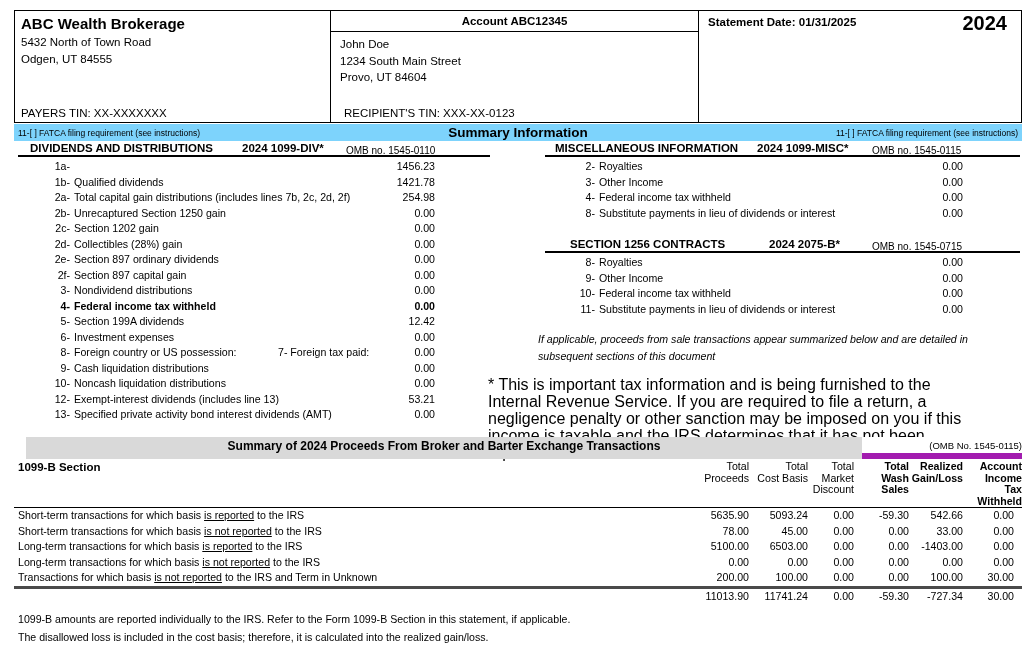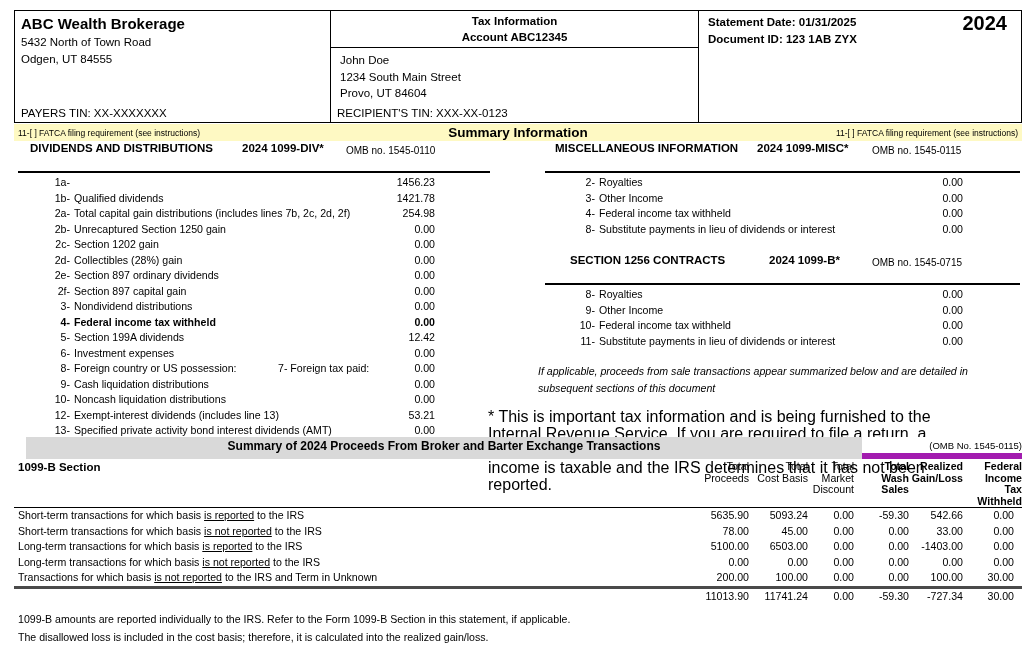--- a/index.html
+++ b/index.html
@@ -12,38 +12,38 @@
          border:1px solid #000; display:flex; font-size:11.5px; }
   .hdr-left { position:relative; width:316px; border-right:1px solid #000; padding:3px 6px; }
   .payer-name { font-weight:bold; font-size:15px; line-height:20px; }
   .addr-line { line-height:17px; }
   .tin { position:absolute; left:6px; bottom:3px; }
   .hdr-mid { position:relative; width:368px; border-right:1px solid #000; }
   .mid-top { border-bottom:1px solid #000; text-align:center; font-weight:bold;
              line-height:16px; padding:2px 0 2px; }
   .mid-body { padding:4px 0 0 9px; }
   .mid-body .addr-line { line-height:16.5px; }
-  .hdr-mid .tin { left:6px; }
+  .hdr-mid .tin { left:13px; }
   .hdr-right { position:relative; flex:1; padding:3px 0 0 9px; }
   .meta-line { font-weight:bold; line-height:17px; }
   .tax-year { position:absolute; top:1px; right:14px; font-size:20px; font-weight:bold; }
 
   
   .sumbar { position:absolute; left:14px; top:124px; width:1008px; height:17px;
-            background:#fef9c3; display:grid; grid-template-columns:1fr auto 1fr; align-items:center; }
+            background:#7dd3fc; display:grid; grid-template-columns:1fr auto 1fr; align-items:center; }
   .fatca-l { font-size:8.5px; padding-left:4px; white-space:nowrap; }
   .fatca-r { font-size:8.5px; padding-right:4px; text-align:right; white-space:nowrap; }
   .sumbar-title { font-size:13.5px; font-weight:bold; }
 
   
   .cols { position:absolute; left:14px; top:142px; width:1008px; height:294px; }
   .col-left  { position:absolute; left:4px;   top:0; width:472px; }
   .col-right { position:absolute; left:474px; top:0; width:534px; }
 
-  .sec-hdr { position:relative; height:31px; border-bottom:2px solid #000; margin-bottom:2px;text-decoration:underline; }
+  .sec-hdr { position:relative; height:15px; border-bottom:2px solid #000; margin-bottom:2px;text-decoration:underline; }
   .sec-title, .sec-form { position:absolute; top:0; font-weight:bold; font-size:11.5px; white-space:nowrap; }
   .sec-omb { position:absolute; top:3px; font-size:10px; white-space:nowrap; }
   .col-left .sec-title { left:12px; } .col-left .sec-form { left:224px; } .col-left .sec-omb { left:328px; }
 
   .rsec { margin-left:57px; width:475px; }
   .misc  .sec-title { left:10px; } .misc  .sec-form { left:212px; } .misc  .sec-omb { left:327px; }
   .s1256 { margin-top:17px; }
   .s1256 .sec-title { left:25px; } .s1256 .sec-form { left:224px; } .s1256 .sec-omb { left:327px; }
 
   .drow { position:relative; height:15.5px; font-size:10.6px; }
@@ -90,33 +90,31 @@
 
   <div class="hdr">
     <div class="hdr-left">
       <div class="payer-name">ABC Wealth Brokerage</div>
       <div class="addr-line">5432 North of Town Road</div>
       <div class="addr-line">Odgen, UT 84555</div>
       <div class="tin">PAYERS TIN: XX-XXXXXXX</div>
     </div>
     <div class="hdr-mid">
       <div class="mid-top">
-        <div>Tax Information</div>
         <div>Account ABC12345</div>
       </div>
       <div class="mid-body">
         <div class="addr-line">John Doe</div>
         <div class="addr-line">1234 South Main Street</div>
         <div class="addr-line">Provo, UT 84604</div>
       </div>
       <div class="tin">RECIPIENT'S TIN: XXX-XX-0123</div>
     </div>
     <div class="hdr-right">
       <div class="meta-line">Statement Date:  01/31/2025</div>
-      <div class="meta-line">Document ID:  123  1AB ZYX</div>
       <div class="tax-year">2024</div>
     </div>
   </div>
 
   <div class="sumbar">
     <div class="fatca-l">11-[ ] FATCA filing requirement (see instructions)</div>
     <div class="sumbar-title">Summary Information</div>
     <div class="fatca-r">11-[ ] FATCA filing requirement (see instructions)</div>
   </div>
 
@@ -240,21 +238,21 @@
         <div class="drow rrow">
             <span class="num">8-</span>
             <span class="lbl">Substitute payments in lieu of dividends or interest</span>
             <span class="rval">0.00</span>
           </div>
       </div>
 
       <div class="rsec s1256">
         <div class="sec-hdr">
           <span class="sec-title">SECTION 1256 CONTRACTS</span>
-          <span class="sec-form">2024 1099-B*</span>
+          <span class="sec-form">2024 2075-B*</span>
           <span class="sec-omb">OMB no. 1545-0715</span>
         </div>
         <div class="drow rrow">
             <span class="num">8-</span>
             <span class="lbl">Royalties</span>
             <span class="rval">0.00</span>
           </div>
         <div class="drow rrow">
             <span class="num">9-</span>
             <span class="lbl">Other Income</span>
@@ -290,21 +288,21 @@
       <div class="hcell">Total
 Cost Basis</div>
       <div class="hcell">Total
 Market
 Discount</div>
       <div class="hcell hb">Total
 Wash
 Sales</div>
       <div class="hcell hb">Realized
 Gain/Loss</div>
-      <div class="hcell hb">Federal
+      <div class="hcell hb">Account
 Income
 Tax
 Withheld</div>
     </div>
 
     <div class="trows">
       <div class="pgrid trow">
         <div class="lcell"><span>Short-term transactions for which basis </span><span class="us">is reported</span><span> to the IRS</span></div>
         <div class="ncell">5635.90</div>
         <div class="ncell">5093.24</div>

